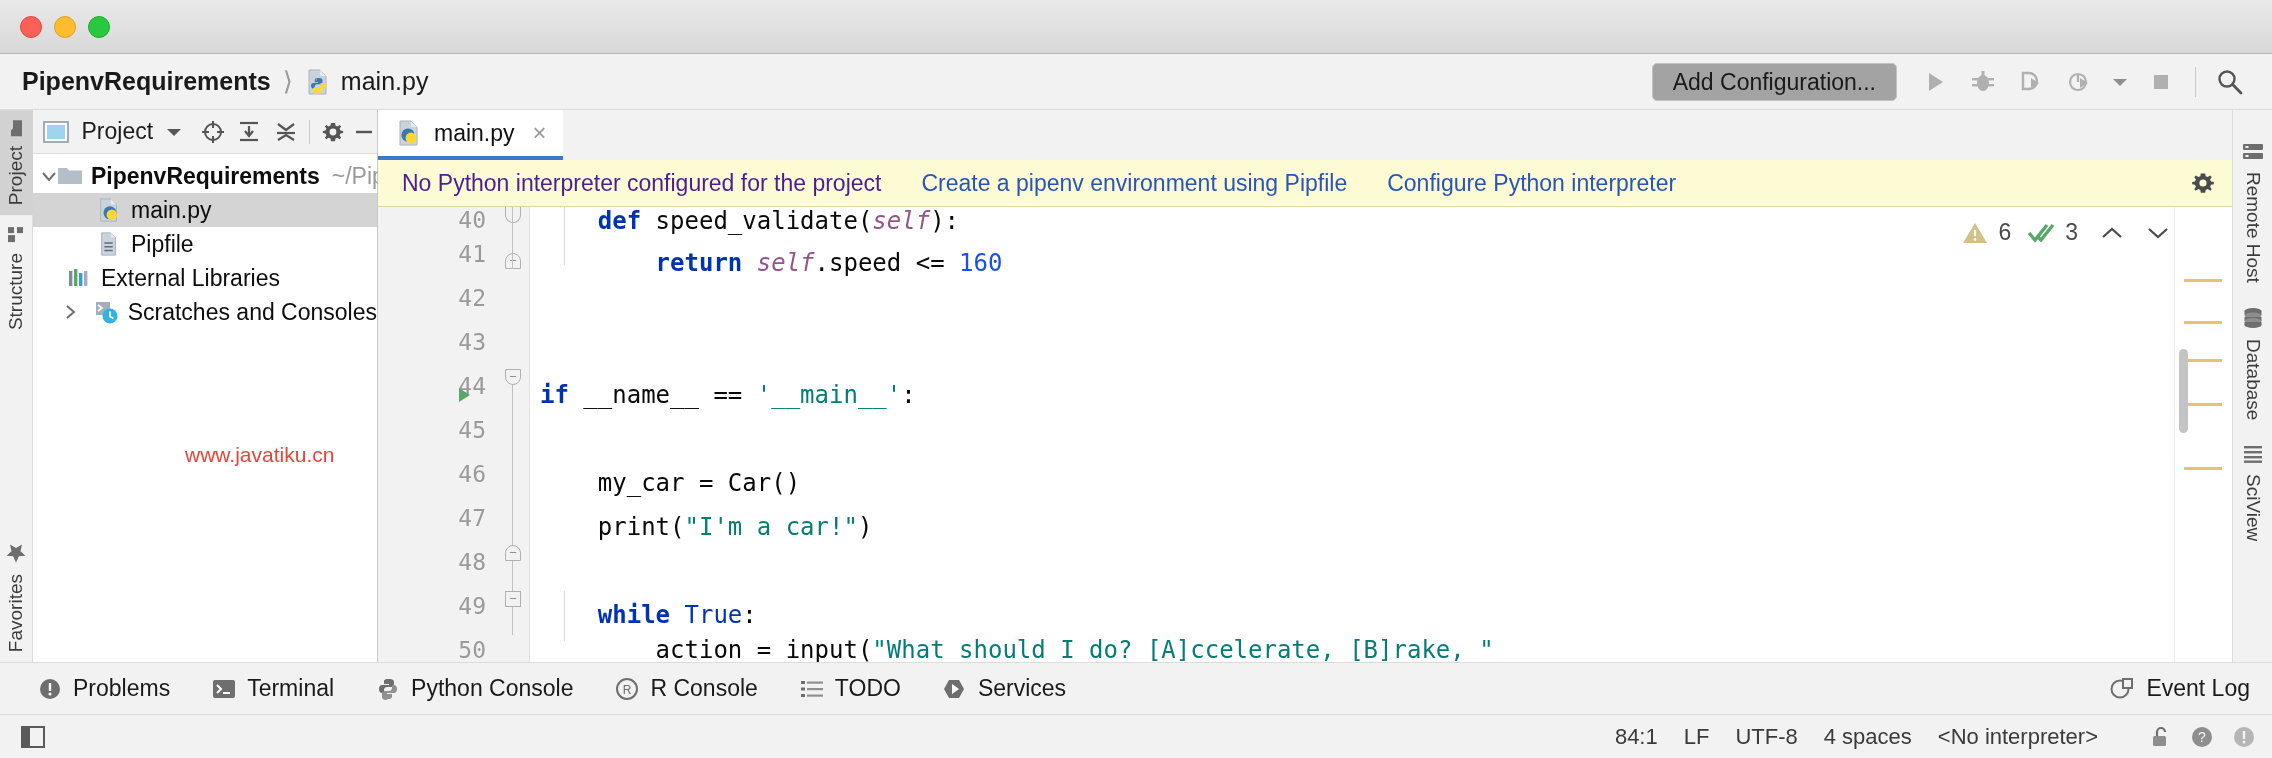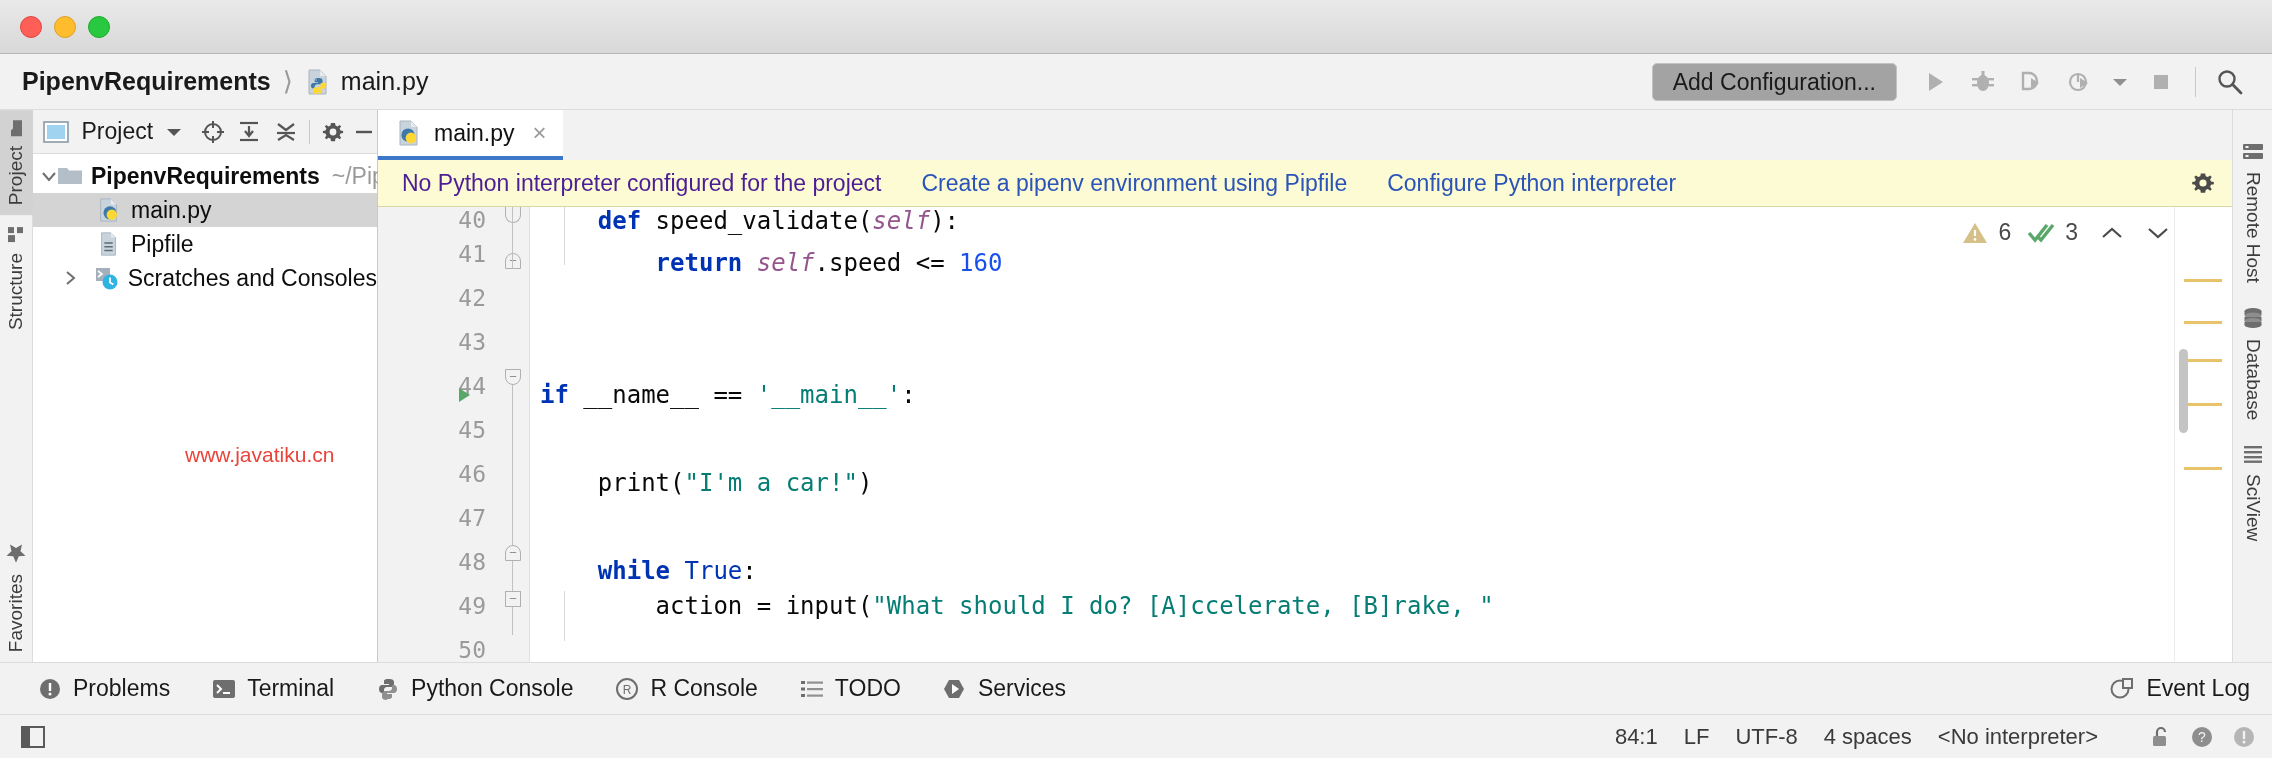--- a/index.html
+++ b/index.html
@@ -361,20 +361,31 @@
           <span class="ticon">
             <svg width="26" height="26" viewBox="0 0 26 28">
               <path d="M5 2 h10 l5 5 v19 H5 Z" fill="#c9d3dc" stroke="#a8b4bf" stroke-width="1"></path>
               <path d="M15 2 l5 5 h-5 Z" fill="#e4eaef"></path>
               <path d="M8 13 h9 M8 17 h9 M8 21 h9" stroke="#5b6b7a" stroke-width="1.6"></path>
             </svg>
           </span>
           <span>Pipfile</span>
         </div>
 
+        <div class="trow" style="padding-left:32px">
+          <span class="ticon">
+            <svg width="26" height="24" viewBox="0 0 26 24">
+              <rect x="3" y="5" width="3.4" height="15" fill="#7f8c99"></rect>
+              <rect x="8" y="3" width="3.4" height="17" fill="#59a869"></rect>
+              <rect x="13" y="7" width="3.4" height="13" fill="#389fd6"></rect>
+              <rect x="18" y="5" width="3.4" height="15" fill="#a3b0bc"></rect>
+            </svg>
+          </span>
+          <span>External Libraries</span>
+        </div>
 
         <div class="trow" style="padding-left:8px">
           <span class="twist" style="margin-left:24px">
             <svg width="11" height="16" viewBox="0 0 11 16">
                 <path d="M2 2 L9 8 L2 14" stroke="#6e6e6e" stroke-width="2" fill="none"></path>
               </svg>
           </span>
           <span class="ticon" style="margin-left:4px">
             <svg width="26" height="26" viewBox="0 0 26 26">
               <path d="M3 3 h14 v13 H3 Z" fill="#a3b0bc"></path>
@@ -472,20 +483,21 @@
 
         <div class="codecol">
           <div class="indent-guide" style="left:34px;top:0;height:58px"></div>
           <div class="indent-guide" style="left:34px;top:384px;height:50px"></div>
           <div class="cline" style="height:34px;overflow:hidden;align-items:flex-start"><span><span class="plain">    </span><span class="kw">def </span><span class="plain">speed_validate</span><span class="op">(</span><span class="self">self</span><span class="op">):</span></span></div>
           <div class="cline"><span><span class="plain">        </span><span class="kw">return </span><span class="self">self</span><span class="plain">.speed </span><span class="op">&lt;= </span><span class="num">160</span></span></div>
           <div class="cline"><span></span></div>
           <div class="cline"><span></span></div>
           <div class="cline"><span><span class="kw">if </span><span class="plain">__name__ </span><span class="op">== </span><span class="str">'__main__'</span><span class="op">:</span></span></div>
           <div class="cline"><span></span></div>
+          <div class="cline"><span><span class="plain">    my_car </span><span class="op">= </span><span class="plain">Car()</span></span></div>
           <div class="cline"><span><span class="plain">    print(</span><span class="str">"I'm a car!"</span><span class="plain">)</span></span></div>
           <div class="cline"><span></span></div>
           <div class="cline"><span><span class="plain">    </span><span class="kw">while </span><span class="kw2">True</span><span class="op">:</span></span></div>
           <div class="cline" style="height:26px;overflow:hidden"><span><span class="plain">        action = input(</span><span class="str">"What should I do? [A]ccelerate, [B]rake, "</span></span></div>
         </div>
 
         <div class="markerbar">
           <span class="mark" style="top:72px"></span>
           <span class="mark" style="top:114px"></span>
           <span class="mark" style="top:152px"></span>

